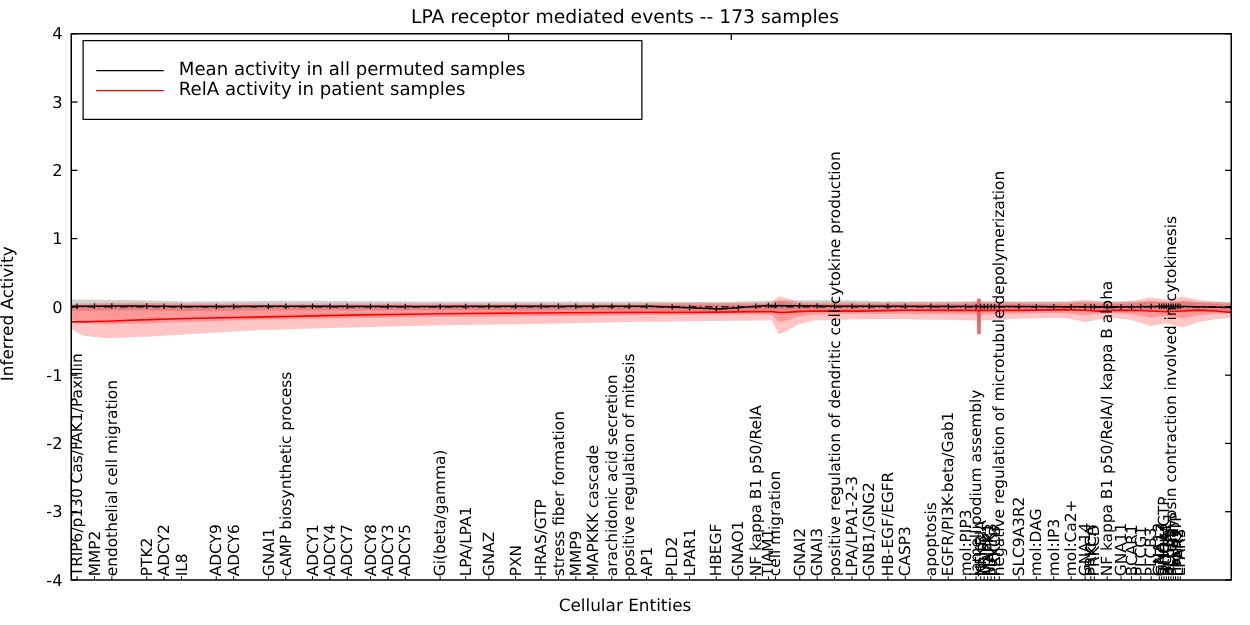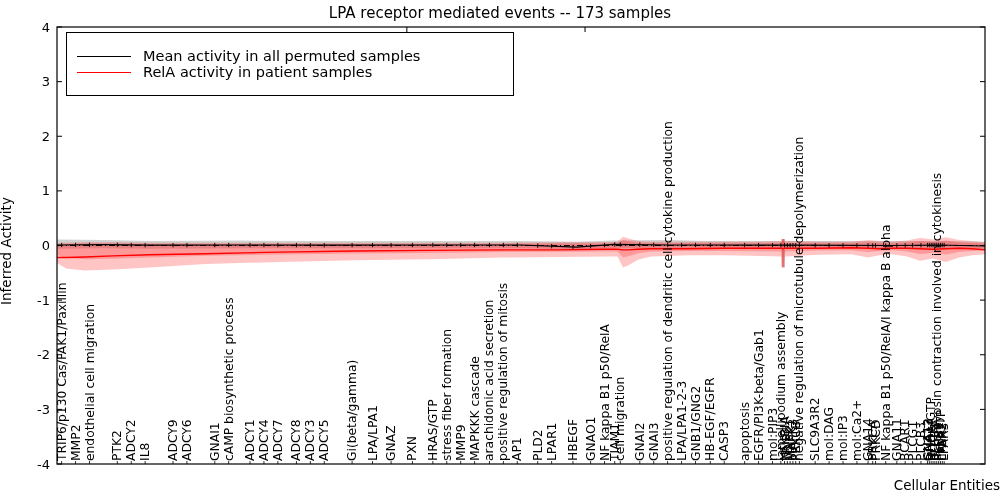--- a/index.html
+++ b/index.html
@@ -2,21 +2,21 @@
 <html><head>
 <meta charset="utf-8">
 <style>
   html,body{margin:0;padding:0;background:#ffffff;}
   #figure{position:relative;width:1000px;height:500px;background:#ffffff;
           font-family:"DejaVu Sans","Liberation Sans",sans-serif;overflow:hidden;padding-left:48px;}
   #chart-title{position:absolute;top:4px;left:0;width:1000px;text-align:center;
           font-size:15px;color:#000;}
   #ylabel{position:absolute;left:-104px;top:243px;width:220px;text-align:center;
           transform:rotate(-90deg);font-size:13.5px;color:#000;}
-  #xlabel{position:absolute;top:477px;left:0;width:1000px;text-align:right;
+  #xlabel{position:absolute;top:477px;left:0;width:1000px;text-align:center;
           font-size:13.5px;color:#000;}
   #legend{position:absolute;left:66px;top:32px;width:448px;height:64px;
           background:#ffffff;border:1.5px solid #000;box-sizing:border-box;
           display:flex;flex-direction:column;justify-content:center;gap:0;z-index:5;}
   .legend-row{display:flex;align-items:center;padding-left:10px;}
   .legend-line{display:inline-block;width:54px;height:0;border-top:1.6px solid #000;margin-right:12px;}
   .legend-label{font-size:14.5px;color:#000;}
   svg{position:absolute;left:0;top:0;}
   text{font-family:"DejaVu Sans","Liberation Sans",sans-serif;}
 </style>

